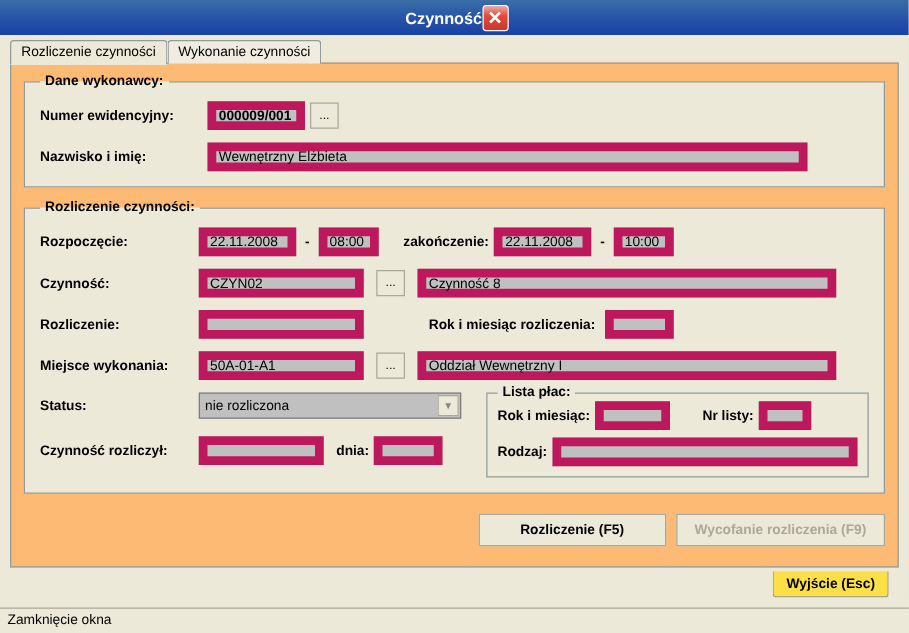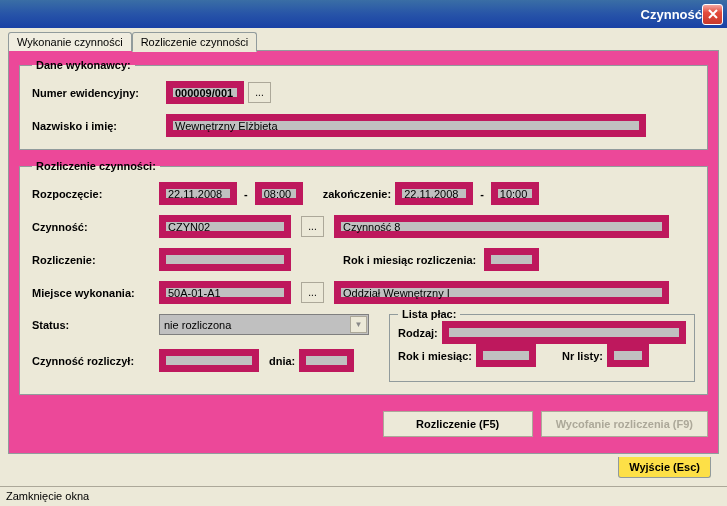--- a/index.html
+++ b/index.html
@@ -1,25 +1,25 @@
 <!DOCTYPE html>
 <html><head>
 <meta charset="utf-8">
 <style>
 * { box-sizing: border-box; margin: 0; padding: 0; }
 body { font-family: Tahoma, sans-serif; font-size: 11px; background: #ece9d8; width: 727px; height: 506px; overflow: hidden; }
-.titlebar { background: linear-gradient(to bottom, #3a6ea5 0%, #2754a8 50%, #1941a5 100%); height: 28px; display: flex; align-items: center; justify-content: flex-end; padding: 0 4px; color: white; font-size: 13px; font-weight: bold; }
+.titlebar { background: linear-gradient(to bottom, #3a6ea5 0%, #2754a8 50%, #1941a5 100%); height: 28px; display: flex; align-items: center; justify-content: center; padding: 0 4px; color: white; font-size: 13px; font-weight: bold; }
 .titlebar .title { padding-left: 4px; }
 .close-btn { width: 21px; height: 21px; background: linear-gradient(to bottom, #f5a6a0, #e44b3b 40%, #c8392c); border: 1px solid #fff; border-radius: 3px; display: flex; align-items: center; justify-content: center; color: white; font-weight: bold; cursor: pointer; }
 .content { background: #ece9d8; padding: 4px 8px 0 8px; }
 .tabs { display: flex; gap: 0; margin-bottom: 0; position: relative; z-index: 2; }
 .tab { background: #ece9d8; border: 1px solid #919b9c; border-bottom: none; padding: 3px 8px; cursor: pointer; position: relative; border-radius: 3px 3px 0 0; }
 .tab.active { background: #ece9d8; border-bottom: 1px solid #ece9d8; margin-bottom: -1px; }
 .tab.inactive { background: #f0ede0; }
-.tab-panel { border: 1px solid #919b9c; background: #ec4899; padding: 8px 10px 10px 10px; position: relative; top: -1px; }
+.tab-panel { border: 1px solid #919b9c; background: #fdba74; padding: 8px 10px 10px 10px; position: relative; top: -1px; }
 fieldset { border: 1px solid #919b9c; padding: 10px 12px 12px 12px; margin-bottom: 10px; background: #ece9d8; }
 legend { font-weight: bold; padding: 0 4px; }
 .row { display: flex; align-items: center; margin-bottom: 10px; gap: 4px; }
 .row:last-child { margin-bottom: 0; }
 .lbl { font-weight: bold; display: inline-block; }
 .field { background: #c0c0c0; border: 7px solid #be185d; padding: 2px 2px; height: 23px; display: inline-flex; align-items: center; font-size: 11px; }
 .btn-small { width: 23px; height: 21px; background: #ece9d8; border: 1px solid #aca899; cursor: pointer; display: inline-flex; align-items: center; justify-content: center; font-size: 10px; }
 .combo { position: relative; background: #c0c0c0; border: 1px solid #7f7f7f; height: 21px; display: inline-flex; align-items: center; padding: 0 4px; }
 .combo .arrow { position: absolute; right: 1px; top: 1px; bottom: 1px; width: 17px; background: #ece9d8; border: 1px solid #aca899; display: flex; align-items: center; justify-content: center; font-size: 8px; color: #888; }
 .lista-plac { border: 1px solid #919b9c; padding: 6px 8px 8px 8px; position: relative; }
@@ -39,22 +39,22 @@
   <span class="title">Czynność</span>
   <div class="close-btn">
     <svg width="10" height="10" viewBox="0 0 10 10">
         <path d="M1 1 L9 9 M9 1 L1 9" stroke="white" stroke-width="2"></path>
       </svg>
   </div>
 </div>
 
 <div class="content">
   <div class="tabs">
+    <div class="tab active">Rozliczenie czynności</div>
     <div class="tab inactive">Wykonanie czynności</div>
-    <div class="tab active">Rozliczenie czynności</div>
   </div>
   <div class="tab-panel">
 
     <fieldset>
       <legend>Dane wykonawcy:</legend>
       <div class="row">
         <span class="lbl" style="width:130px">Numer ewidencyjny:</span>
         <span class="field" style="width:78px;font-weight:bold">000009/001</span>
         <button class="btn-small">...</button>
       </div>
@@ -110,29 +110,29 @@
           </div>
           <div style="display:flex;align-items:center;gap:4px">
             <span class="lbl" style="width:123px">Czynność rozliczył:</span>
             <span class="field" style="width:100px"></span>
             <span class="lbl" style="margin-left:6px">dnia:</span>
             <span class="field" style="width:55px"></span>
           </div>
         </div>
         <div class="lista-plac" style="margin-left:16px;flex:1">
           <div class="lp-legend">Lista płac:</div>
-          <div class="row" style="margin-bottom:0">
-            <span class="lbl">Rodzaj:</span>
-            <span class="field" style="flex:1"></span>
-          </div>
           <div class="row" style="margin-bottom:6px">
             <span class="lbl">Rok i miesiąc:</span>
             <span class="field" style="width:60px"></span>
             <span class="lbl" style="margin-left:22px">Nr listy:</span>
             <span class="field" style="width:42px"></span>
+          </div>
+          <div class="row" style="margin-bottom:0">
+            <span class="lbl">Rodzaj:</span>
+            <span class="field" style="flex:1"></span>
           </div>
         </div>
       </div>
     </fieldset>
 
     <div class="buttons-row">
       <button class="btn">Rozliczenie (F5)</button>
       <button class="btn disabled" disabled="">Wycofanie rozliczenia (F9)</button>
     </div>
   </div>

